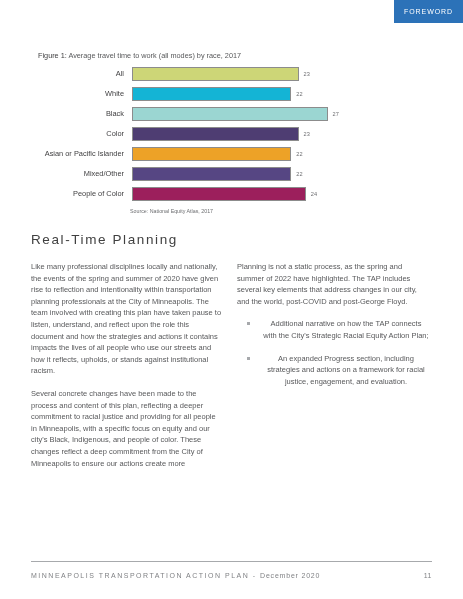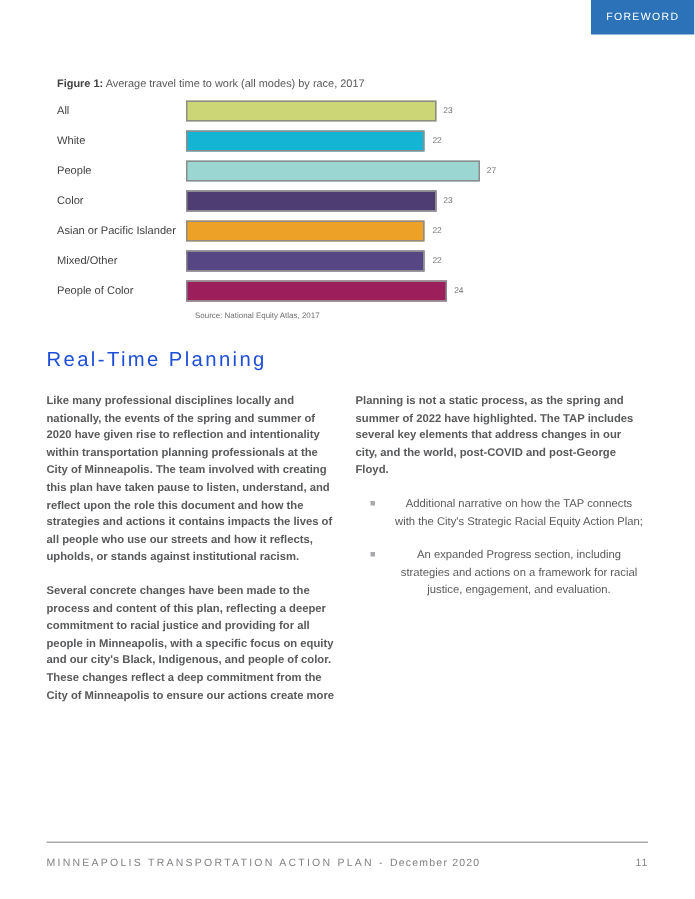--- a/index.html
+++ b/index.html
@@ -36,39 +36,40 @@
   
   .figure-caption {
     position: absolute;
     left: 38px;
     top: 51px;
     font-size: 7.3px;
     color: #58595b;
     white-space: nowrap;
   }
   .figure-caption .fig-label {
-    font-weight: bold;
+    font-weight: normal;
     color: #414042;
   }
 
   
   .chart {
     position: absolute;
     left: 38px;
     top: 64px;
     width: 330px;
   }
   .chart-row {
     display: flex;
     align-items: center;
     height: 20px;
   }
   .chart-label {
     width: 86px;
-    text-align: left;
+    text-align: right;
+    padding-right: 8px;
     font-size: 7.4px;
     color: #414042;
     white-space: nowrap;
     line-height: 20px;
   }
   .chart-track {
     position: relative;
     flex: 1;
     height: 20px;
     display: flex;
@@ -94,21 +95,21 @@
     white-space: nowrap;
   }
 
   
   .section-heading {
     position: absolute;
     left: 31px;
     top: 232px;
     font-size: 13.5px;
     letter-spacing: 1.6px;
-    color: #1d4ed8;
+    color: #404040;
     font-family: "Liberation Sans", sans-serif;
   }
 
   
   .col {
     position: absolute;
     top: 261px;
     font-size: 7.5px;
     line-height: 11.6px;
     color: #58595b;
@@ -117,21 +118,20 @@
   .col-left {
     left: 31px;
     width: 192px;
   }
   .col-right {
     left: 237px;
     width: 192px;
   }
   .col p {
     margin: 0 0 11px 0;
-    font-weight: bold;
   }
 
   
   .bullets {
     margin: 0;
     padding: 0;
     list-style: none;
     text-align: center;
   }
   .bullets li {
@@ -202,21 +202,21 @@
       </div>
     </div>
     <div class="chart-row">
       <div class="chart-label">White</div>
       <div class="chart-track">
         <div class="chart-bar" style="width: 159.31px; background: rgb(20, 180, 213);"></div>
         <span class="chart-value">22</span>
       </div>
     </div>
     <div class="chart-row">
-      <div class="chart-label">People</div>
+      <div class="chart-label">Black</div>
       <div class="chart-track">
         <div class="chart-bar" style="width: 195.517px; background: rgb(155, 214, 210);"></div>
         <span class="chart-value">27</span>
       </div>
     </div>
     <div class="chart-row">
       <div class="chart-label">Color</div>
       <div class="chart-track">
         <div class="chart-bar" style="width: 166.552px; background: rgb(78, 61, 114);"></div>
         <span class="chart-value">23</span>

